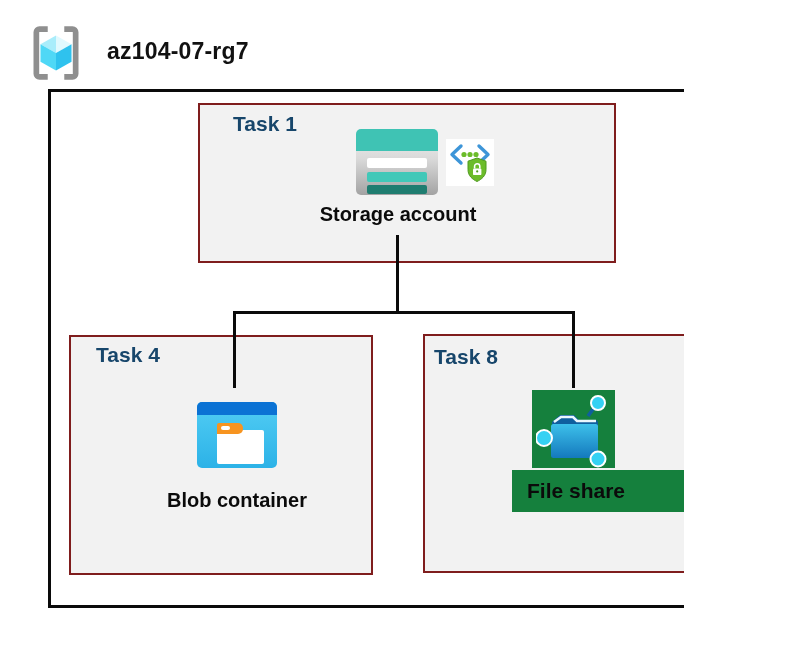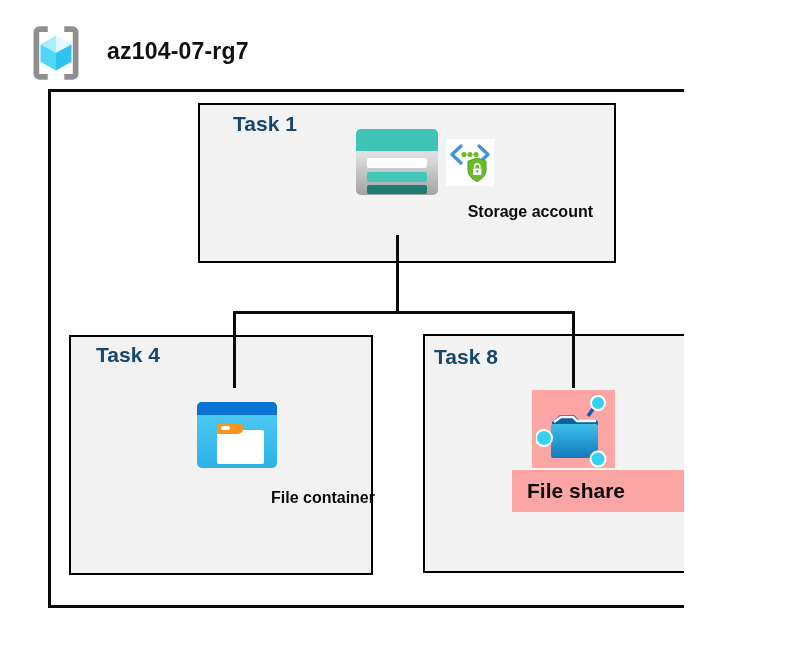--- a/index.html
+++ b/index.html
@@ -16,29 +16,29 @@
   }
 
   
   .outer-box{
     position:absolute;left:48px;top:89px;width:700px;height:519px;
     border:3px solid #0a0a0a;background:#ffffff;box-sizing:border-box;
   }
 
   
   .task-box{
-    position:absolute;background:#f2f2f2;border:2px solid #000000;
+    position:absolute;background:#f2f2f2;border:2px solid #7f1d1d;
     box-sizing:border-box;
   }
   .task-label{
     position:absolute;font-size:21px;font-weight:bold;color:#17466b;
   }
   .item-label{
-    position:absolute;font-size:16px;font-weight:bold;color:#0b0b0b;
-    text-align:right;
+    position:absolute;font-size:20px;font-weight:bold;color:#0b0b0b;
+    text-align:center;
   }
 
   
   .line{position:absolute;background:#0a0a0a;}
 
   
   .sa-icon{position:absolute;width:82px;height:66px;border-radius:5px;
     background:linear-gradient(180deg,#f2f2f2 0%,#d9d9d9 45%,#a3a3a3 100%);
     overflow:hidden;}
   .sa-band{position:absolute;top:0;left:0;right:0;height:22px;background:#3fc3b4;}
@@ -55,21 +55,21 @@
     background:linear-gradient(180deg,#4cc9f2 16%,#2cb2e7 100%);overflow:hidden;}
   .blob-band{position:absolute;top:0;left:0;right:0;height:13px;background:#0b72d4;}
   .blob-folder{position:absolute;left:20px;top:28px;width:47px;height:34px;
     background:#ffffff;border-radius:2px;}
   .blob-tab{position:absolute;left:20px;top:21px;width:26px;height:11px;
     background:#f79420;border-radius:2px 5px 5px 0;}
   .blob-tab-slot{position:absolute;left:4px;top:3px;width:9px;height:4px;
     background:#ffffff;border-radius:2px;}
 
   
-  .hl{position:absolute;background:#fca5a5;}
+  .hl{position:absolute;background:#15803d;}
   .fs-label{font-size:21px;font-weight:bold;color:#0b0b0b;line-height:42px;
     padding-left:15px;}
 </style>
 </head>
 <body>
 
 <div class="canvas">
 
   <svg class="abs" style="left:27px;top:23px" width="58" height="60" viewBox="0 0 56 58">
     <path d="M20 6 H12 a3 3 0 0 0 -3 3 V49 a3 3 0 0 0 3 3 H20" fill="none" stroke="#8f8f8f" stroke-width="5.5"></path>
@@ -114,21 +114,21 @@
     <div class="task-label" style="left:25px;top:6px">Task 4</div>
 
     <div class="blob-icon" style="left:126px;top:65px;">
       <div class="blob-band"></div>
       <div class="blob-folder"></div>
       <div class="blob-tab">
         <div class="blob-tab-slot"></div>
       </div>
     </div>
 
-    <div class="item-label" style="left:28px;top:152px;width:276px;">File container</div>
+    <div class="item-label" style="left:28px;top:152px;width:276px;">Blob container</div>
   </div>
 
   <div class="task-box" style="left:423px;top:334px;width:302px;height:239px;">
     <div class="task-label" style="left:9px;top:9px">Task 8</div>
 
     <div class="hl" style="left:107px;top:54px;width:83px;height:78px;">
       <svg style="position:absolute;left:4px;top:2px" width="76" height="76" viewBox="0 0 76 76">
 
         <line x1="52" y1="24" x2="60" y2="13" stroke="#0f5f9e" stroke-width="3.6"></line>
         <line x1="18" y1="46" x2="9" y2="46" stroke="#0f5f9e" stroke-width="3.6"></line>

